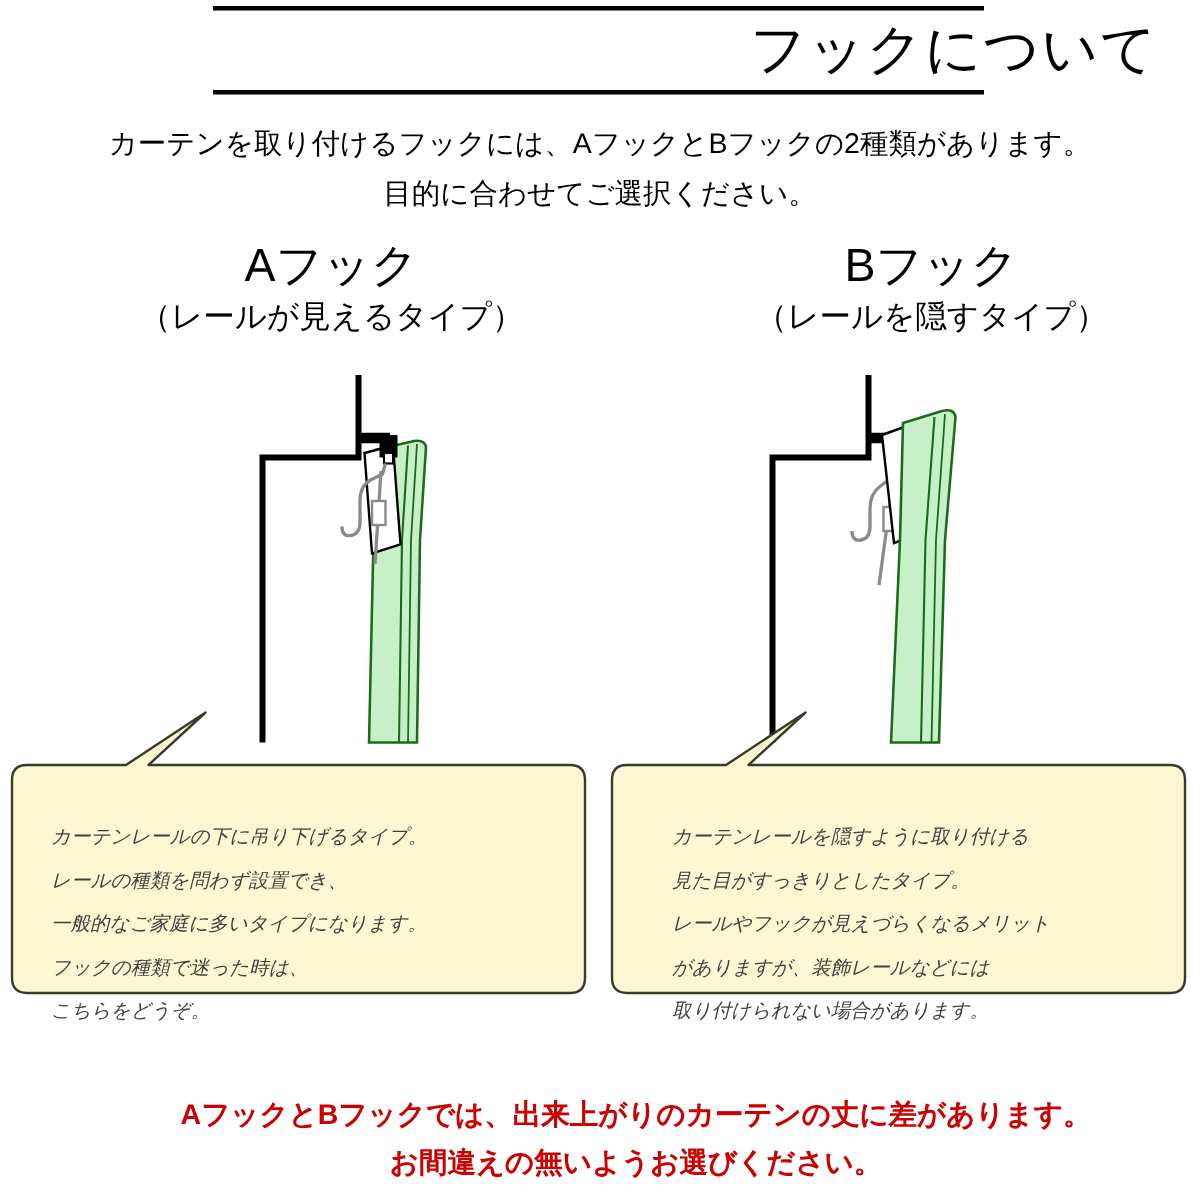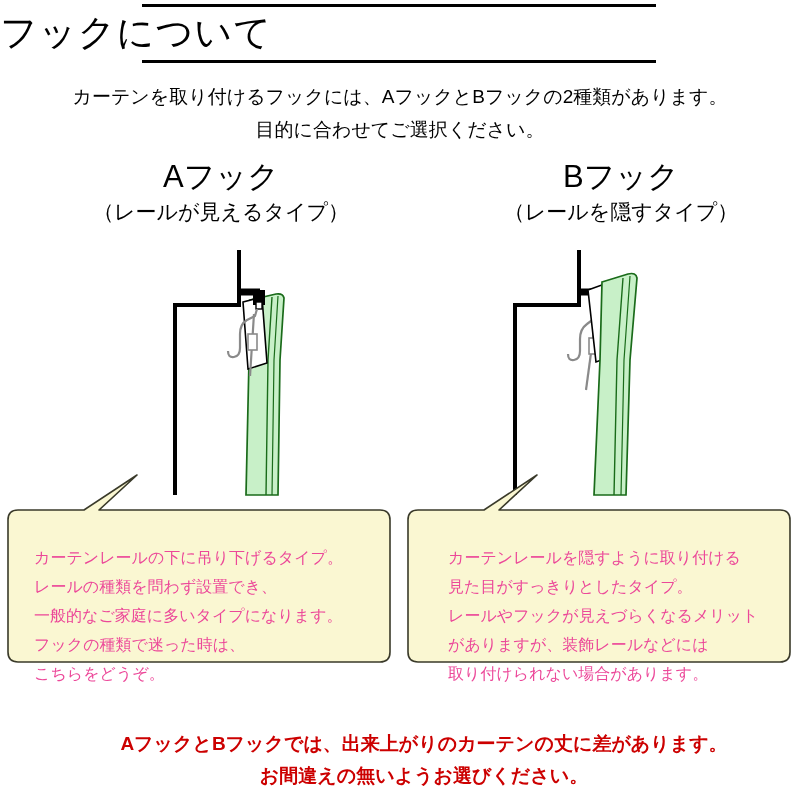--- a/index.html
+++ b/index.html
@@ -31,21 +31,21 @@
     background: #000000;
   }
   #rule-top { top: 4px; }
   #rule-bottom { top: 60px; }
 
   #page-title {
     position: absolute;
     left: 0;
     top: 8px;
     width: 772px;
-    text-align: left;
+    text-align: right;
     font-size: 37px;
     line-height: 50px;
     letter-spacing: 1px;
     white-space: nowrap;
   }
 
   #intro {
     position: absolute;
     left: 0;
     top: 80px;
@@ -88,24 +88,25 @@
   
   .callout-svg {
     position: absolute;
     top: 466px;
   }
   #callout-a-wrap { left: 4px; }
   #callout-b-wrap { left: 404px; }
 
   .callout-text {
     position: absolute;
-    font-size: 16px;
+    font-size: 13px;
     line-height: 29px;
-    color: #ec4899;
-    white-space: nowrap;
+    color: #404040;
+    white-space: nowrap;
+    font-style: italic;
   }
   #callout-a-text { left: 34px; top: 543px; }
   #callout-b-text { left: 448px; top: 543px; }
 
   
   #warning {
     position: absolute;
     left: 0;
     top: 728px;
     width: 800px;

